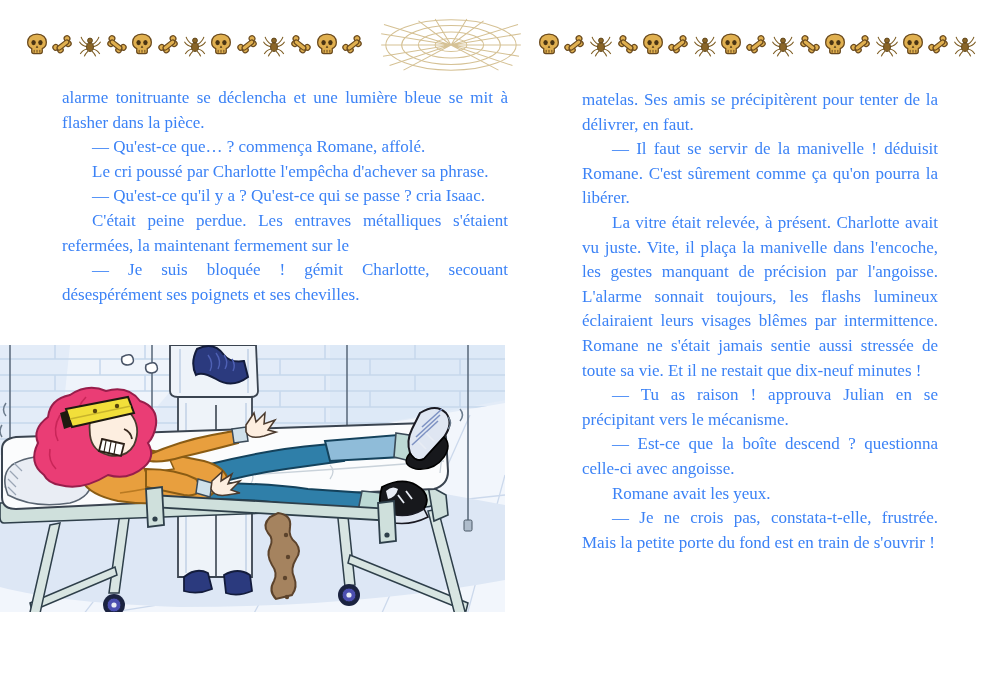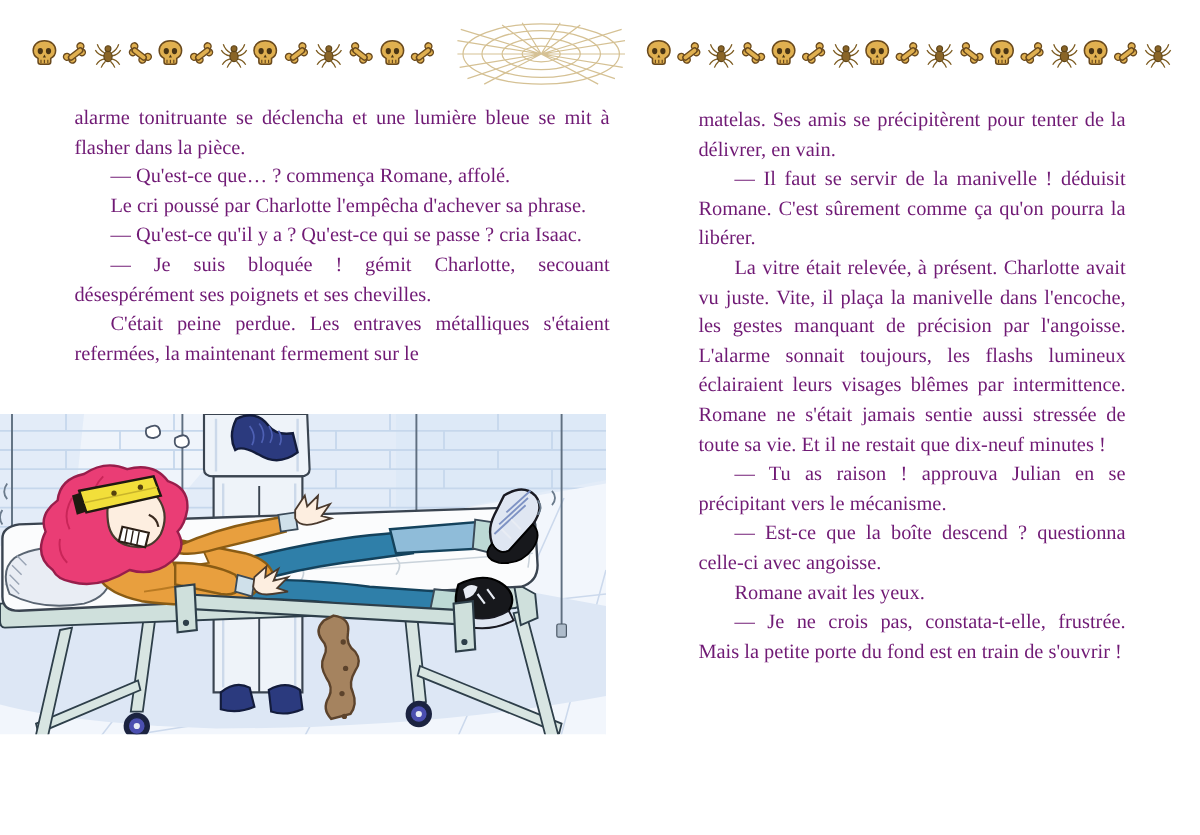--- a/index.html
+++ b/index.html
@@ -1,17 +1,17 @@
 <!DOCTYPE html>
 <html><head>
 <meta charset="utf-8">
 <style>
   html,body{margin:0;padding:0;}
   .spread{position:relative;width:1000px;height:612px;background:#ffffff;overflow:hidden;
-          font-family:"Liberation Serif",serif;color:#701a75;}
+          font-family:"Liberation Serif",serif;color:#3b82f6;}
   
   .deco{position:absolute;top:22px;left:24px;right:22px;height:46px;display:flex;align-items:center;}
   .icons{display:flex;align-items:center;justify-content:space-between;height:34px;}
   .icons.left{width:406px;}
   .icons.right{flex:1;}
   .hicon{width:26px;height:26px;flex:0 0 auto;}
   .hicon.bone-up{transform:rotate(-38deg);}
   .hicon.bone-down{transform:rotate(38deg);}
   .web{width:146px;height:54px;margin:0 12px;flex:0 0 auto;}
   
@@ -162,28 +162,28 @@
         </svg>
       </div>
   </header>
 
   <section class="col left-col">
     <div class="text">
         <p class="para">alarme tonitruante se déclencha et une lumière bleue se mit à flasher dans la pièce.</p>
         <p class="para ind">— Qu'est-ce que… ? commença Romane, affolé.</p>
         <p class="para ind">Le cri poussé par Charlotte l'empêcha d'achever sa phrase.</p>
         <p class="para ind">— Qu'est-ce qu'il y a ? Qu'est-ce qui se passe ? cria Isaac.</p>
+        <p class="para ind">C'était peine perdue. Les entraves métalliques s'étaient refermées, la maintenant fermement sur le</p>
         <p class="para ind">— Je suis bloquée ! gémit Charlotte, secouant désespérément ses poignets et ses chevilles.</p>
-        <p class="para ind">C'était peine perdue. Les entraves métalliques s'étaient refermées, la maintenant fermement sur le</p>
       </div>
   </section>
 
   <section class="col right-col">
     <div class="text">
-        <p class="para">matelas. Ses amis se précipitèrent pour tenter de la délivrer, en vain.</p>
+        <p class="para">matelas. Ses amis se précipitèrent pour tenter de la délivrer, en faut.</p>
         <p class="para ind">— Il faut se servir de la manivelle ! déduisit Romane. C'est sûrement comme ça qu'on pourra la libérer.</p>
         <p class="para ind">La vitre était relevée, à présent. Charlotte avait vu juste. Vite, il plaça la manivelle dans l'encoche, les gestes manquant de précision par l'angoisse. L'alarme sonnait toujours, les flashs lumineux éclairaient leurs visages blêmes par intermittence. Romane ne s'était jamais sentie aussi stressée de toute sa vie. Et il ne restait que dix-neuf minutes !</p>
         <p class="para ind">— Tu as raison ! approuva Julian en se précipitant vers le mécanisme.</p>
         <p class="para ind">— Est-ce que la boîte descend ? questionna celle-ci avec angoisse.</p>
         <p class="para ind">Romane avait les yeux.</p>
         <p class="para ind">— Je ne crois pas, constata-t-elle, frustrée. Mais la petite porte du fond est en train de s'ouvrir !</p>
       </div>
     <div class="pagenum">· 85 ·</div>
   </section>
 

